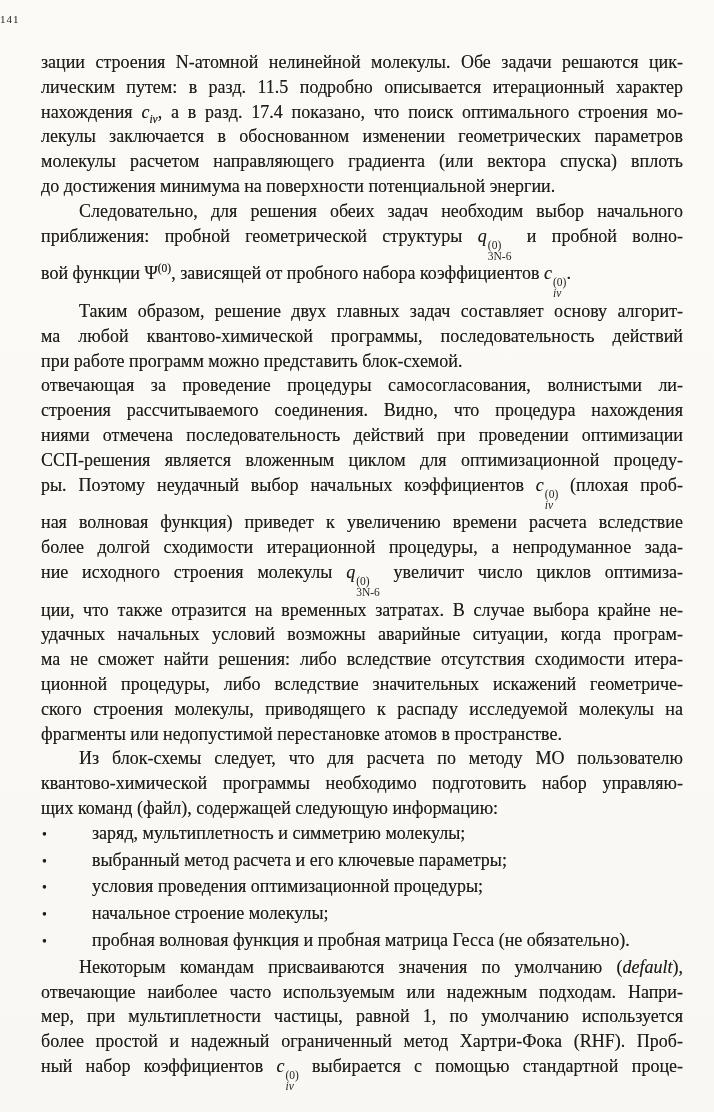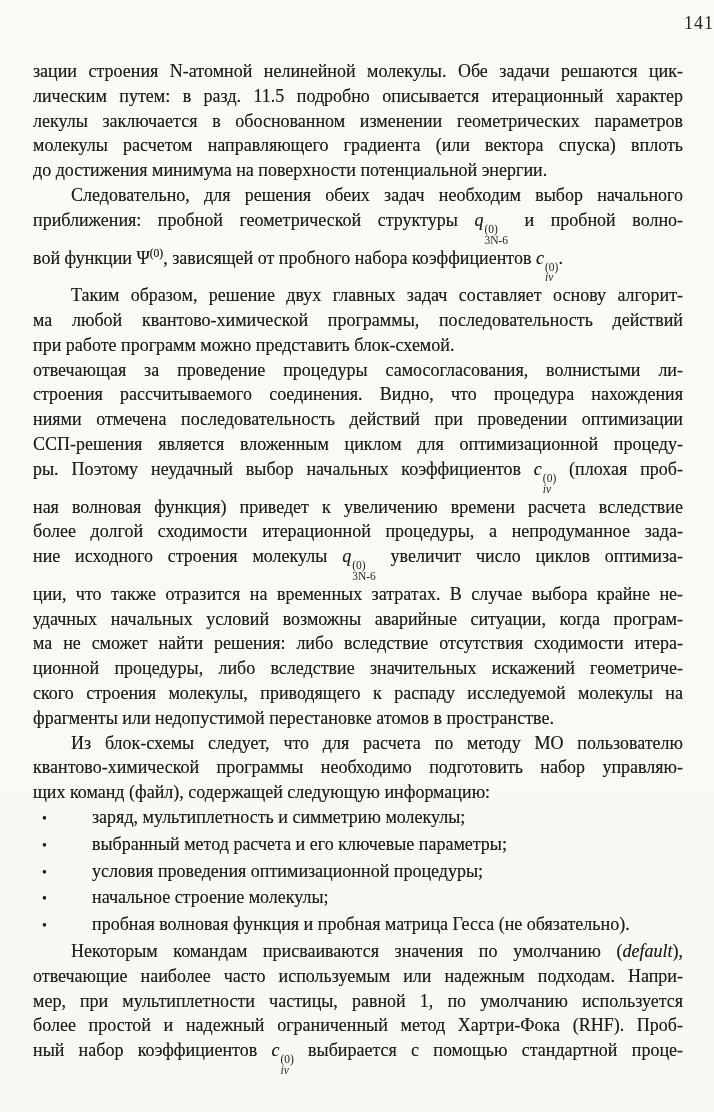--- a/index.html
+++ b/index.html
@@ -8,31 +8,31 @@
     background:#fbfaf7;
     font-family:"Liberation Serif","DejaVu Serif",serif;
     color:#1d1d1b;
     -webkit-font-smoothing:antialiased;
   }
   .scan-page{
     width:714px;height:1112px;position:relative;
     background:linear-gradient(180deg,#fbfaf7 0%,#faf9f5 60%,#f8f7f3 100%);
   }
   .page-number{
-    margin-top:13px;text-align:right;font-size:18px;letter-spacing:1px;color:#242422;
+    margin-top:13px;text-align:left;font-size:11px;letter-spacing:1px;color:#242422;
   }
   .page-content{
     margin:25px 31px 0 33px;width:650px;
     font-size:18px;line-height:24.8px;
     text-shadow:0 0 0.4px rgba(20,20,20,0.55);
   }
   .para{margin:0;}
   .line{
     text-align:justify;text-align-last:justify;
-    min-height:24.8px;overflow:hidden;white-space:nowrap;
+    min-height:24.8px;overflow:hidden;white-space:nowrap;margin-left:8px;
   }
   .line.final{text-align-last:left;}
   .line.indent{text-indent:38px;}
   .i{font-style:italic;}
   .u{text-underline-offset:3px;text-decoration-thickness:1.2px;}
   .formula{display:inline-block;white-space:nowrap;}
   .fb{display:inline-block;}
   .fstack{
     display:inline-flex;flex-direction:column;align-items:flex-start;
     vertical-align:-0.62em;font-size:11.5px;line-height:10.8px;margin-left:1px;
@@ -50,20 +50,21 @@
 </style>
 </head>
 <body>
 
 <div class="scan-page">
   <div class="page-number">141</div>
   <div class="page-content">
       <div class="para">
         <div class="line"><span>зации строения N-атомной нелинейной молекулы. Обе задачи решаются цик-</span></div>
         <div class="line"><span>лическим путем: в разд. 11.5 подробно описывается итерационный характер</span></div>
+        <div class="line"><span>нахождения </span><span class="formula"><span class="fb i">c</span><sub class="solo-sub i">iv</sub></span><span>, а в разд. 17.4 показано, что поиск оптимального строения мо-</span></div>
         <div class="line"><span>лекулы заключается в обоснованном изменении геометрических параметров</span></div>
         <div class="line"><span>молекулы расчетом направляющего градиента (или вектора спуска) вплоть</span></div>
         <div class="line final"><span>до достижения минимума на поверхности потенциальной энергии.</span></div>
       </div>
       <div class="para">
         <div class="line indent"><span>Следовательно, для решения обеих задач необходим выбор </span><span class="u">начального</span></div>
         <div class="line"><span class="u">приближения</span><span>: пробной геометрической структуры </span><span class="formula"><span class="fb i">q</span><span class="fstack">
               <span class="fsup">(0)</span>
               <span class="fsub">3N-6</span>
             </span></span><span> и пробной волно-</span></div>

